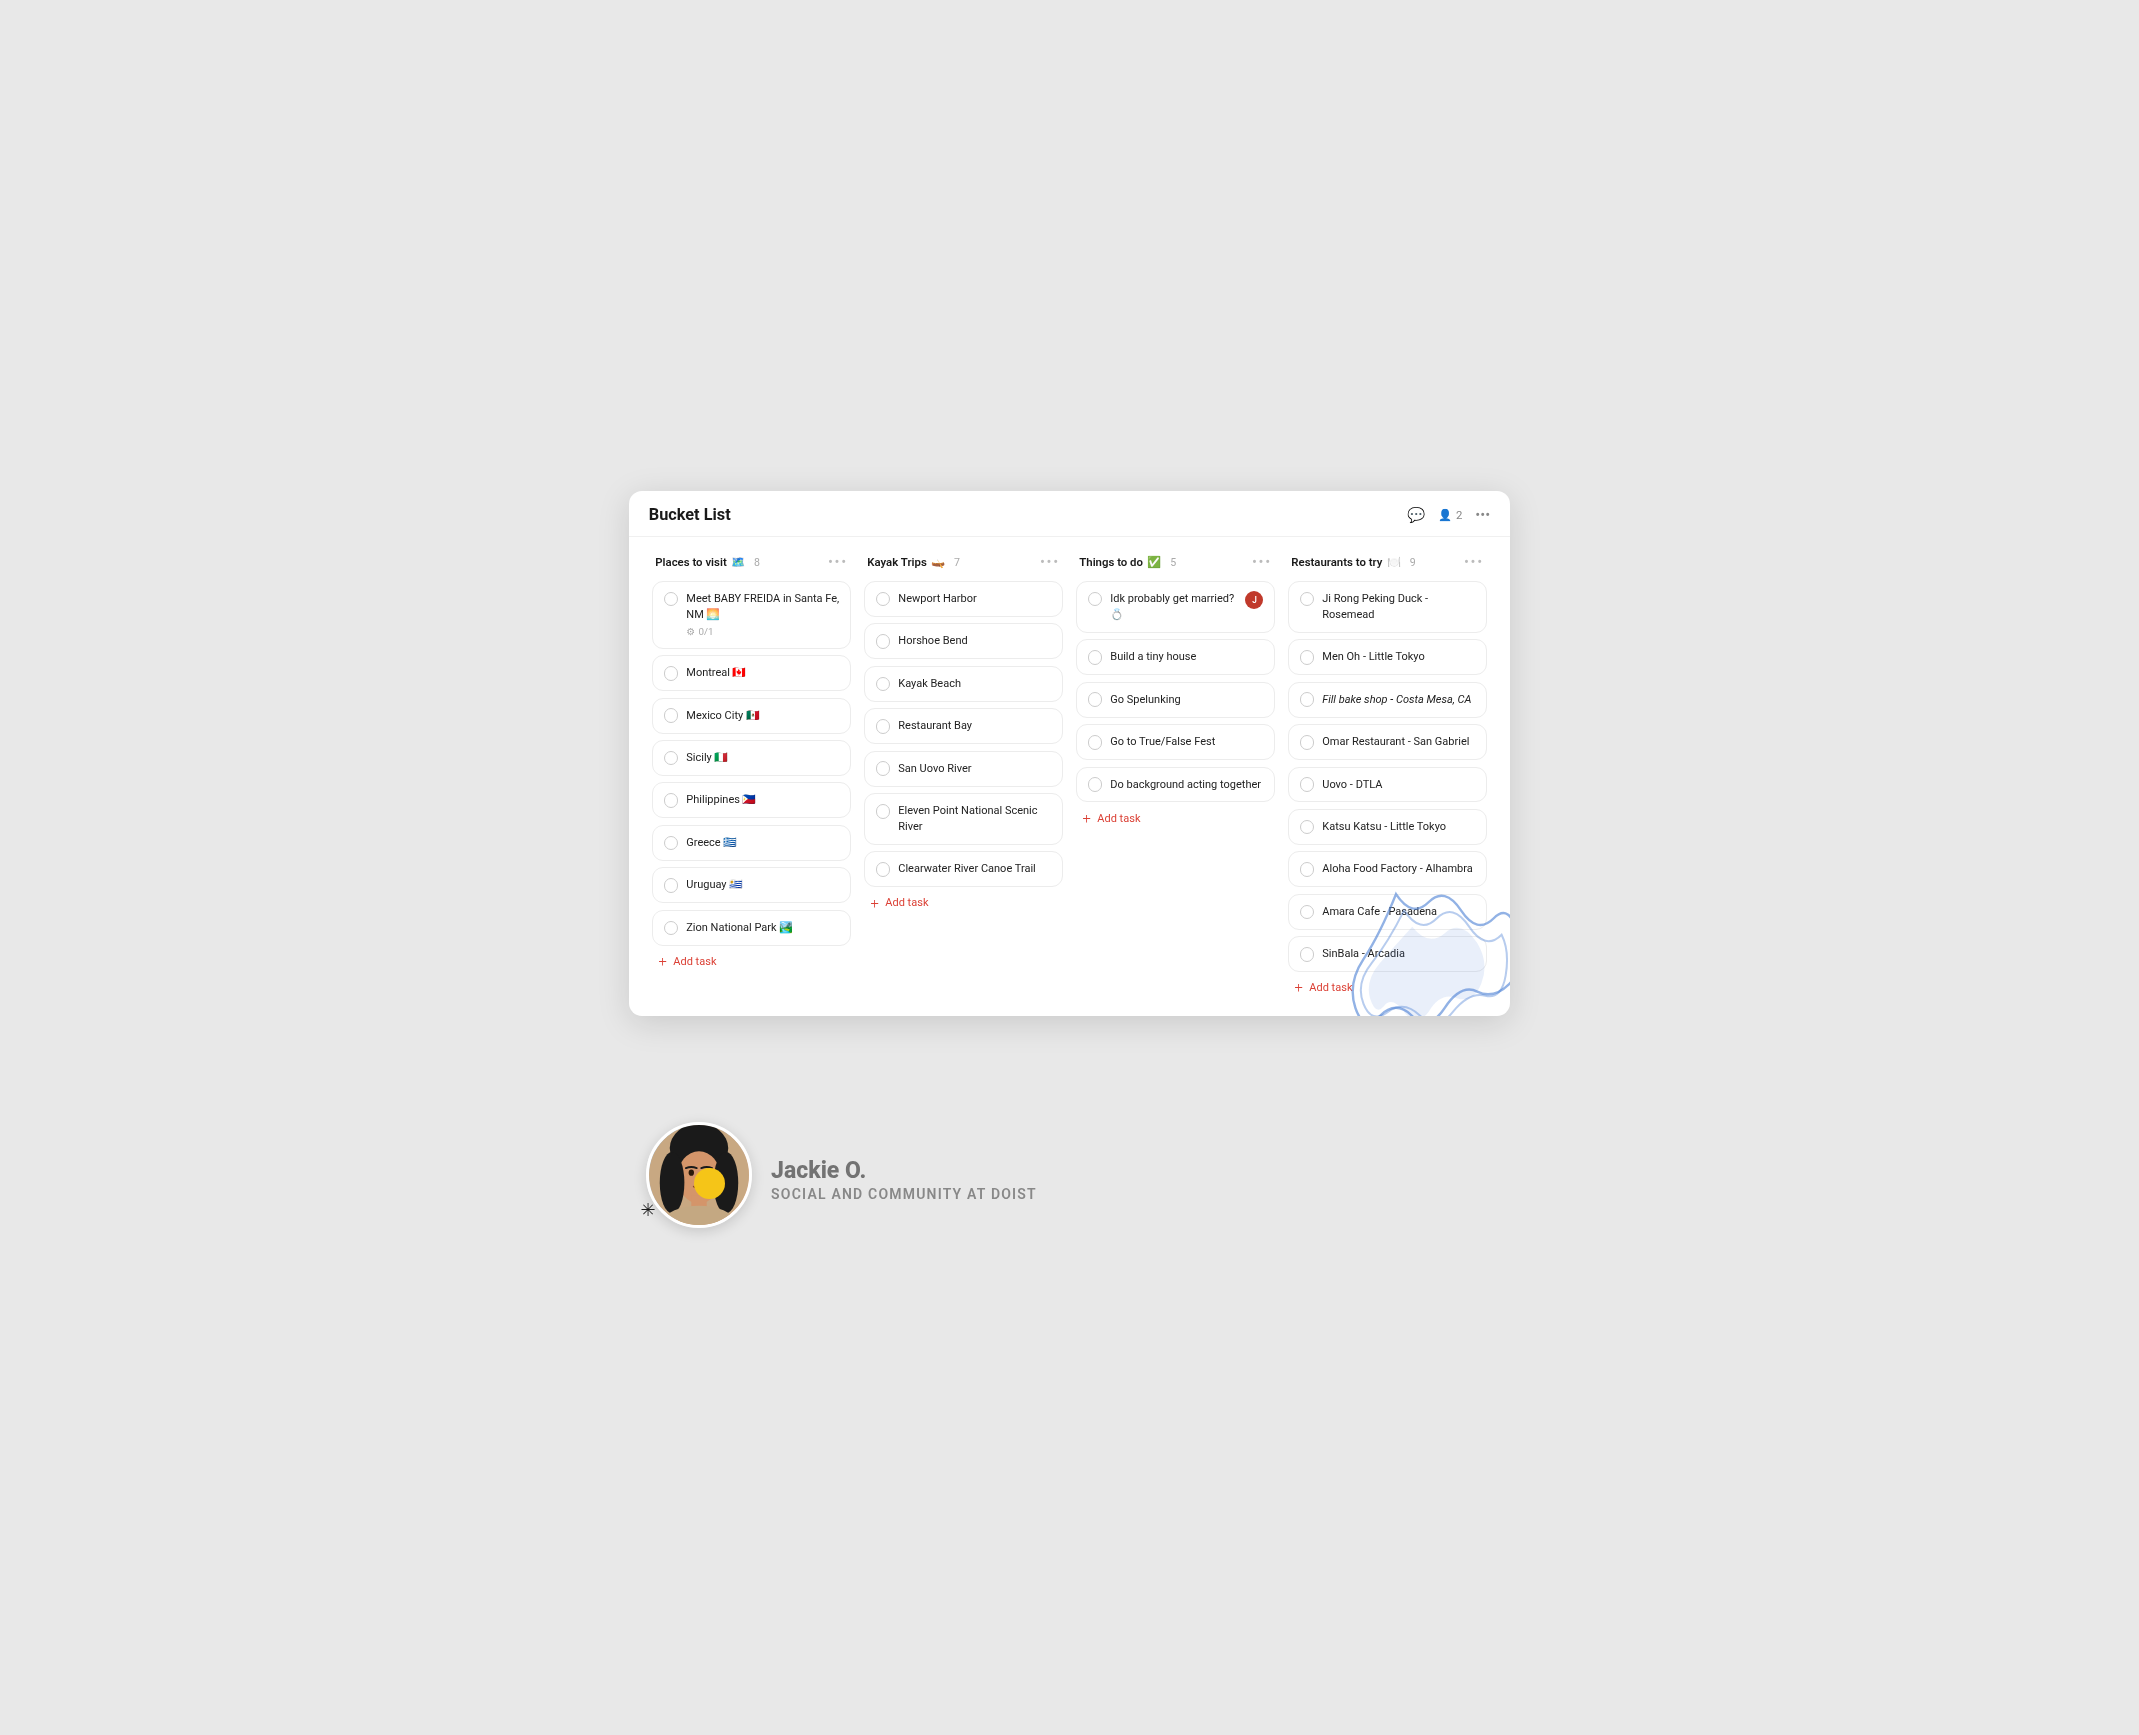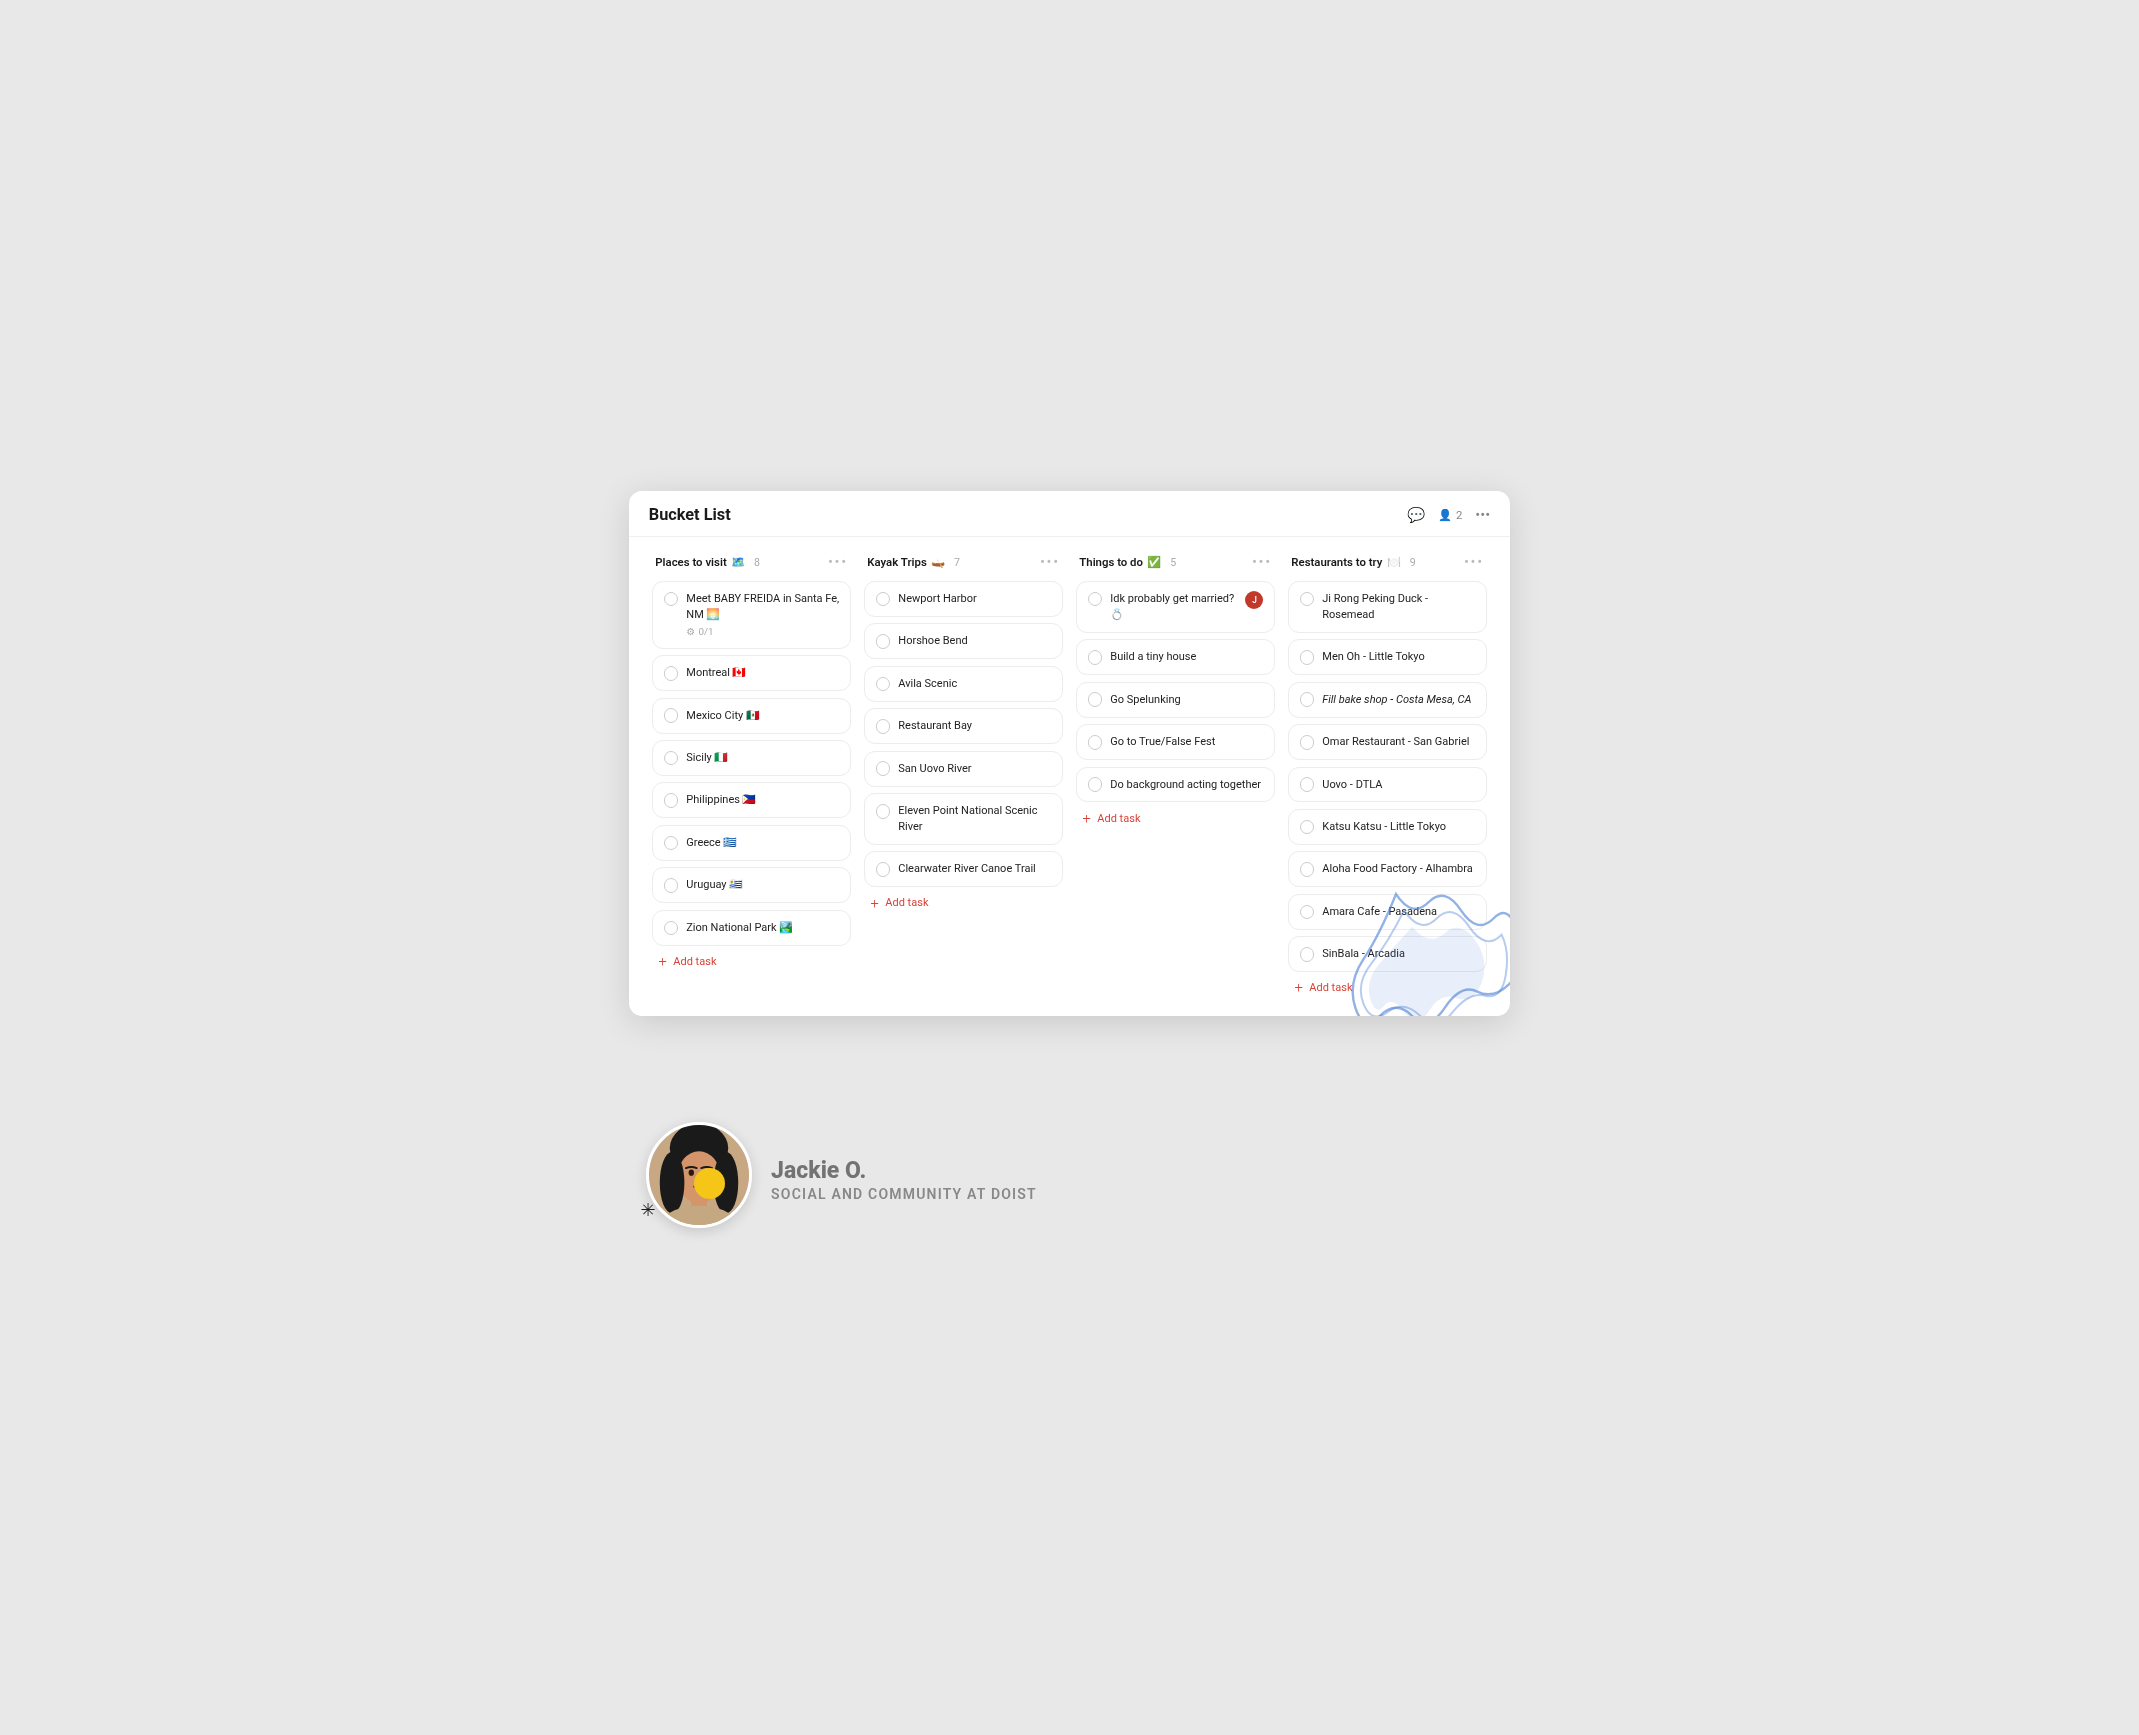--- a/index.html
+++ b/index.html
@@ -331,21 +331,21 @@
               </div>
               <div class="task-card">
                 <div class="task-checkbox"></div>
                 <div style="flex: 1 1 0%;">
                   <div class="task-text">Horshoe Bend</div>
                 </div>
               </div>
               <div class="task-card">
                 <div class="task-checkbox"></div>
                 <div style="flex: 1 1 0%;">
-                  <div class="task-text">Avila Scenic</div>
+                  <div class="task-text">Kayak Beach</div>
                 </div>
               </div>
               <div class="task-card">
                 <div class="task-checkbox"></div>
                 <div style="flex: 1 1 0%;">
                   <div class="task-text">Restaurant Bay</div>
                 </div>
               </div>
               <div class="task-card">
                 <div class="task-checkbox"></div>

